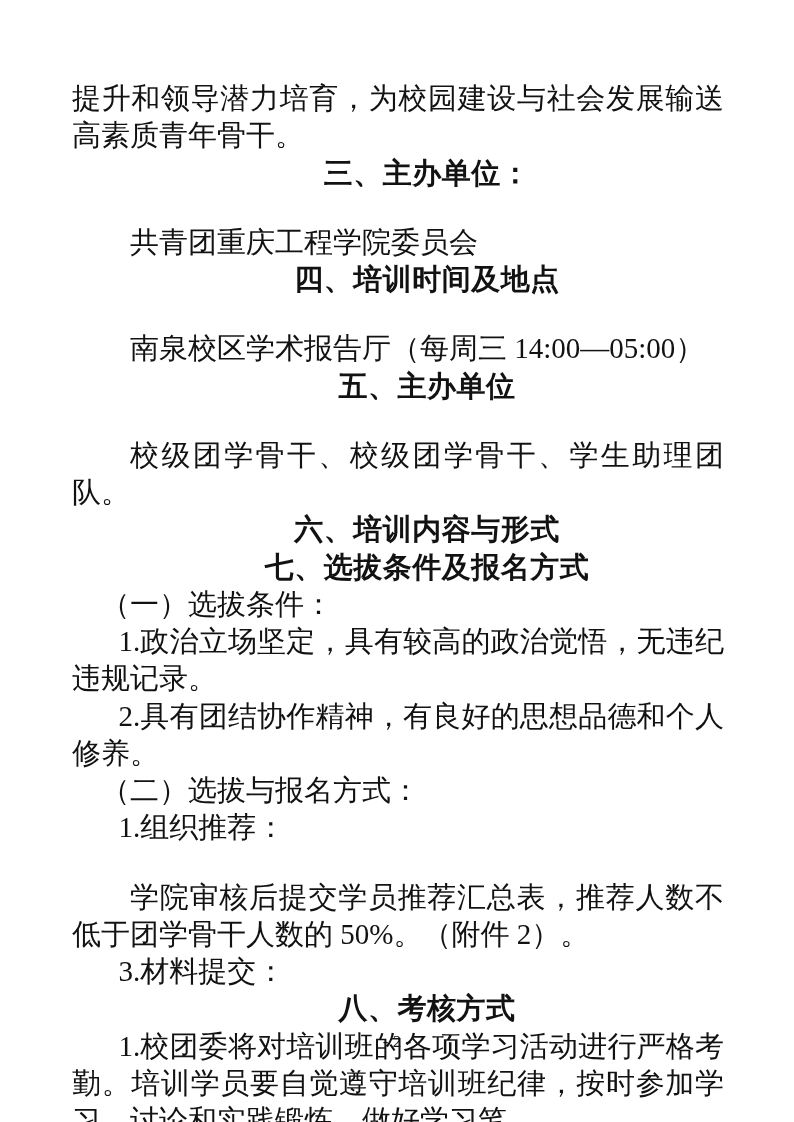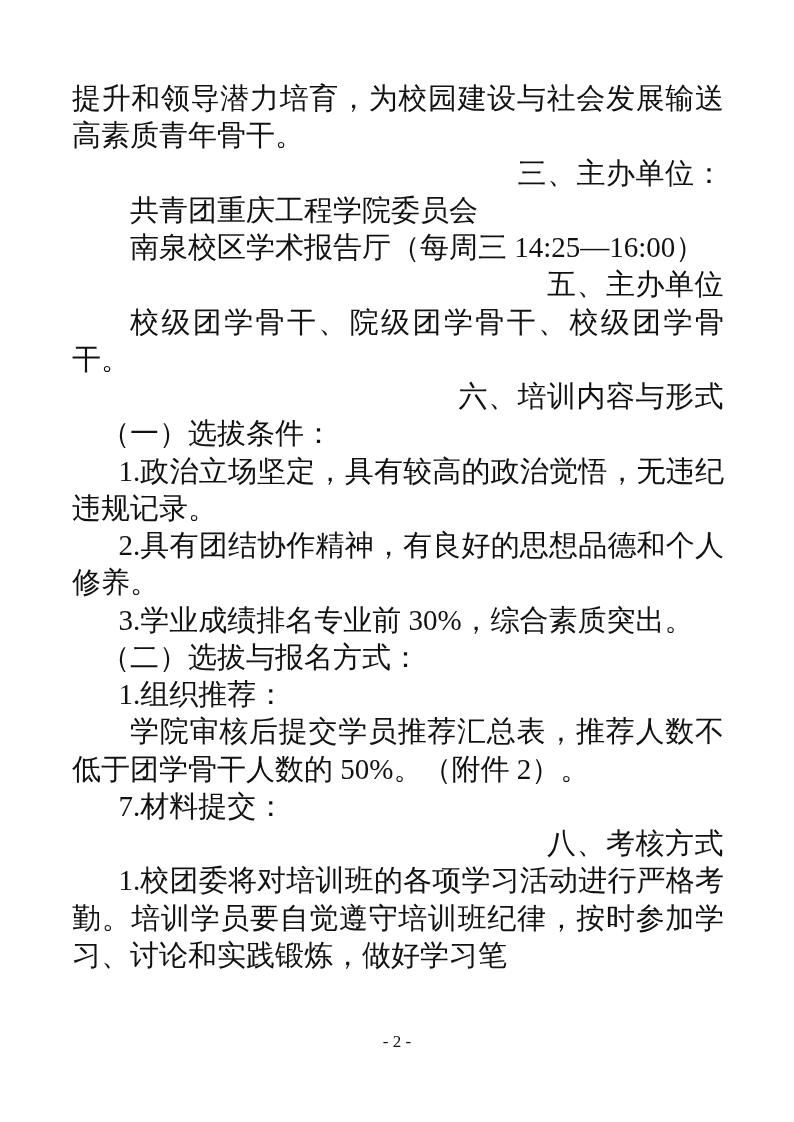--- a/index.html
+++ b/index.html
@@ -23,29 +23,29 @@
     width: 652px;
     font-size: 29px;
     line-height: 37.25px;
     text-align: justify;
     text-justify: inter-ideograph;
   }
   .content p {
     margin: 0;
     padding: 0;
   }
-  p.body          { text-indent: 2em; }
+  p.body          { text-indent: 2em; margin-top: 32px; }
   p.body-noindent { text-indent: 0; }
   p.body-num      { text-indent: 1.6em; }
   p.body-paren    { text-indent: 1em; }
   p.heading {
     font-family: "Liberation Sans", "DejaVu Sans", sans-serif;
-    font-weight: 400;
+    font-weight: 700;
     text-indent: 2em;
-    text-align: right;
+    text-align: center;
     letter-spacing: 0.5px;
   }
   .footer {
     position: absolute;
     top: 1031px;
     left: 0;
     width: 794px;
     text-align: center;
     font-size: 17px;
     line-height: 22px;
@@ -55,31 +55,32 @@
 </style>
 </head>
 <body>
 
 <div class="page">
 
   <div class="content">
     <p class="body-noindent">提升和领导潜力培育，为校园建设与社会发展输送高素质青年骨干。</p>
     <p class="heading">三、主办单位：</p>
     <p class="body">共青团重庆工程学院委员会</p>
-    <p class="body">南泉校区学术报告厅（每周三 14:25—16:00）</p>
+    <p class="heading">四、培训时间及地点</p>
+    <p class="body">南泉校区学术报告厅（每周三 14:00—05:00）</p>
     <p class="heading">五、主办单位</p>
-    <p class="body">校级团学骨干、院级团学骨干、校级团学骨干。</p>
+    <p class="body">校级团学骨干、校级团学骨干、学生助理团队。</p>
     <p class="heading">六、培训内容与形式</p>
+    <p class="heading">七、选拔条件及报名方式</p>
     <p class="body-paren">（一）选拔条件：</p>
     <p class="body-num">1.政治立场坚定，具有较高的政治觉悟，无违纪违规记录。</p>
     <p class="body-num">2.具有团结协作精神，有良好的思想品德和个人修养。</p>
-    <p class="body-num">3.学业成绩排名专业前 30%，综合素质突出。</p>
     <p class="body-paren">（二）选拔与报名方式：</p>
     <p class="body-num">1.组织推荐：</p>
     <p class="body">学院审核后提交学员推荐汇总表，推荐人数不低于团学骨干人数的 50%。（附件 2）。</p>
-    <p class="body-num">7.材料提交：</p>
+    <p class="body-num">3.材料提交：</p>
     <p class="heading">八、考核方式</p>
     <p class="body-num">1.校团委将对培训班的各项学习活动进行严格考勤。培训学员要自觉遵守培训班纪律，按时参加学习、讨论和实践锻炼，做好学习笔</p>
   </div>
 
   <div class="footer">- 2 -</div>
 
 </div>
 
 </body></html>

